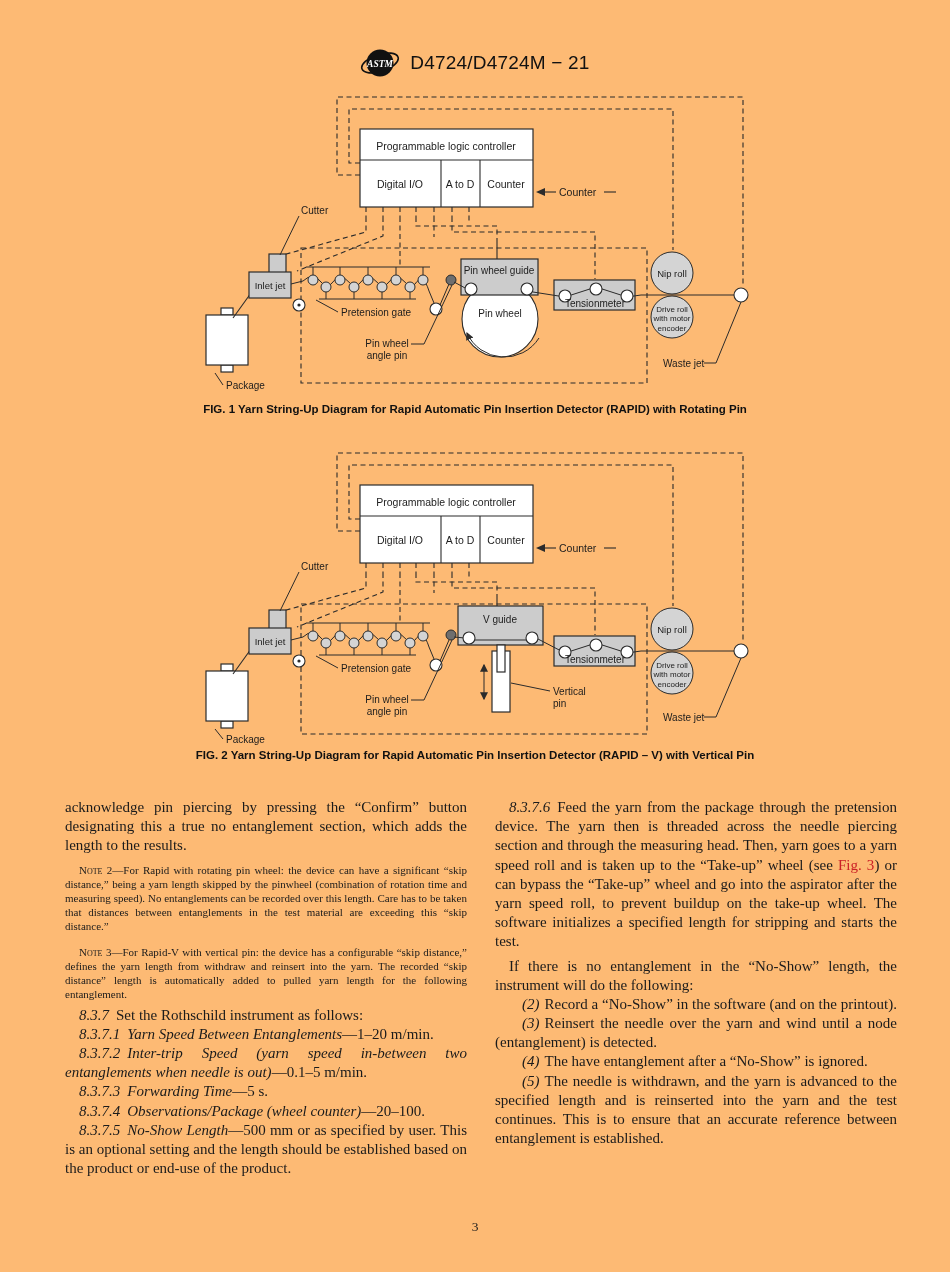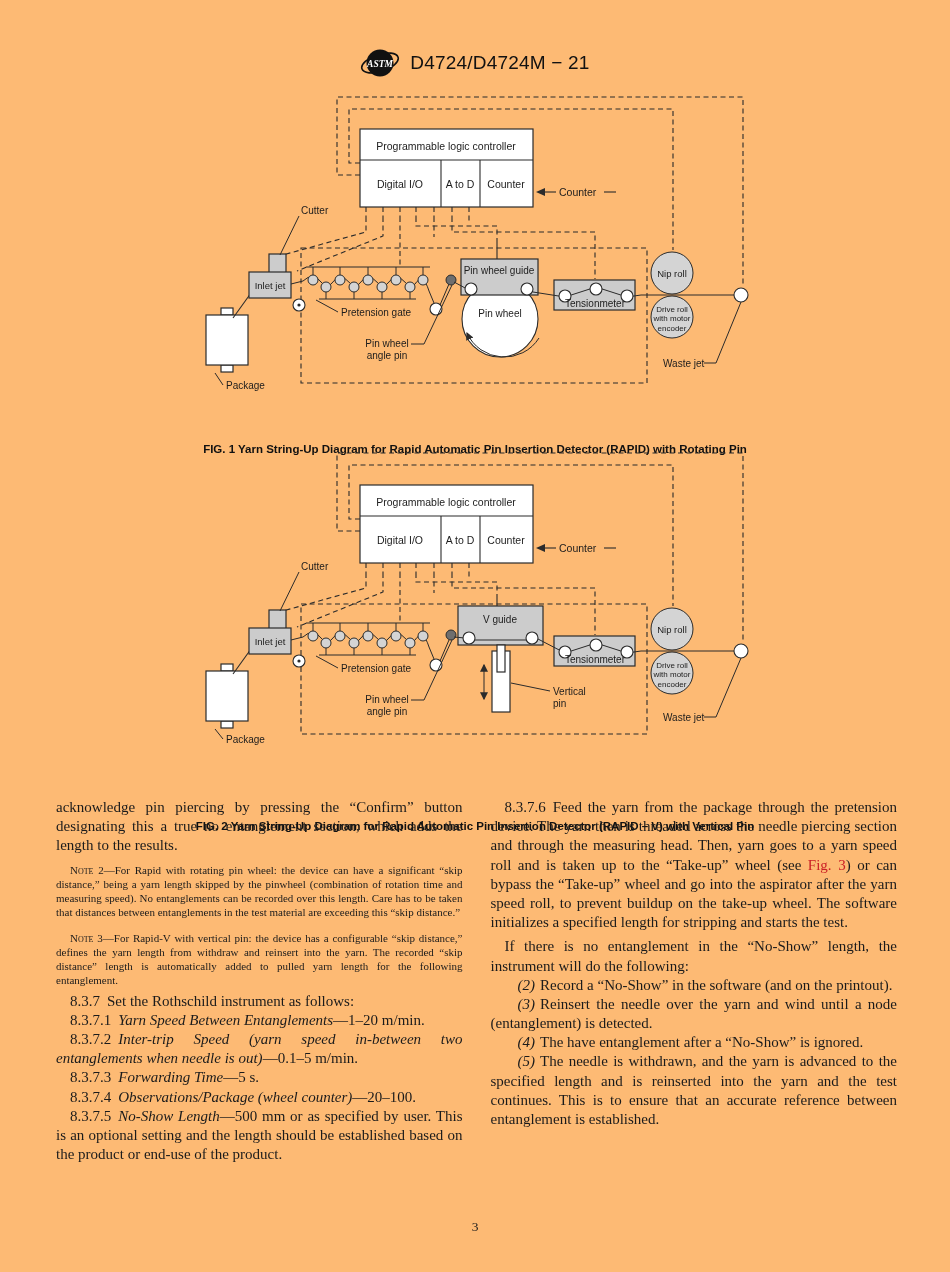--- a/index.html
+++ b/index.html
@@ -11,45 +11,45 @@
   
   .header { position:absolute; top:44px; left:0; right:0;
     display:flex; align-items:center; justify-content:center; gap:10px; }
   .doc-title { font-family:"Liberation Sans", sans-serif; font-weight:normal;
     font-size:19px; letter-spacing:.2px; color:#111; }
   
   .figwrap { position:absolute; left:0; right:0; text-align:center; }
   #figwrap1 { top:93px; }
   #figwrap2 { top:449px; }
   .figcaption { position:absolute; left:40px; right:40px; text-align:center;
-    font-family:"Liberation Sans", sans-serif; font-weight:bold; font-size:11.5px; color:#111;margin-top:40px; }
+    font-family:"Liberation Sans", sans-serif; font-weight:bold; font-size:11.5px; color:#111; }
   #cap1 { top:403px; }
-  #cap2 { top:780px; }
+  #cap2 { top:749px; }
   
   svg.diagram { overflow:visible; }
   svg.diagram text { font-family:"Liberation Sans", sans-serif; fill:#1c1c1c; }
   .ln   { stroke:#2b2b2b; stroke-width:1.1; fill:none; }
   .lnth { stroke:#2b2b2b; stroke-width:1; fill:none; }
   .dsh  { stroke:#2b2b2b; stroke-width:1.1; fill:none; stroke-dasharray:5 3.5; }
   .boxw { fill:#ffffff; stroke:#2b2b2b; stroke-width:1.2; }
   .boxg { fill:#cccccc; stroke:#2b2b2b; stroke-width:1.2; }
   .cirw { fill:#ffffff; stroke:#2b2b2b; stroke-width:1.1; }
   .cirg { fill:#d4d4d4; stroke:#2b2b2b; stroke-width:1; }
   .cird { fill:#6e6e6e; stroke:#2b2b2b; stroke-width:1; }
   .fillk{ fill:#2b2b2b; stroke:none; }
   
-  .columns { position:absolute; top:798px; left:56px; right:53px;
+  .columns { position:absolute; top:798px; left:65px; right:53px;
     display:flex; gap:28px; }
   .col { flex:1 1 0; text-align:justify; font-size:15px; line-height:1.28; }
   .col p { margin:0; }
   p.indent { text-indent:14px; }
   p.note { font-size:11px; line-height:1.275; text-indent:14px; margin-top:7px; }
   p.sec { margin-top:5px; }
   .sc { font-variant:small-caps; }
-  .num { margin-right:7px; }
+  .num { margin-right:7px;font-style:italic; }
   p.li { text-indent:27px; }
   .inum { font-style:italic; margin-right:5px; }
   .figlink { color:#cb2026; text-decoration:none; cursor:pointer; }
   
   .footer { position:absolute; top:1219px; left:0; right:0; text-align:center;
     font-size:13.5px; }
 </style>
 </head>
 <body>
 

